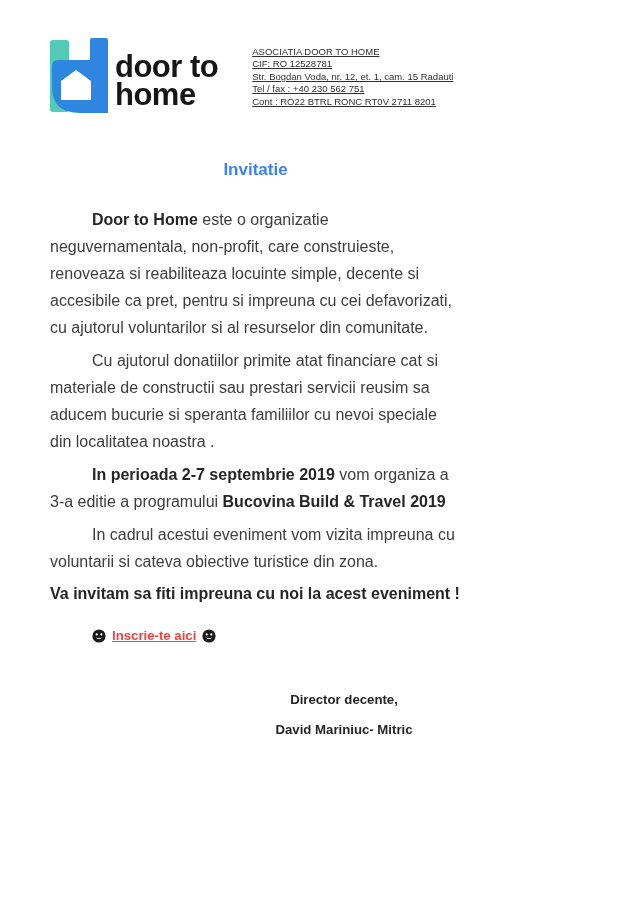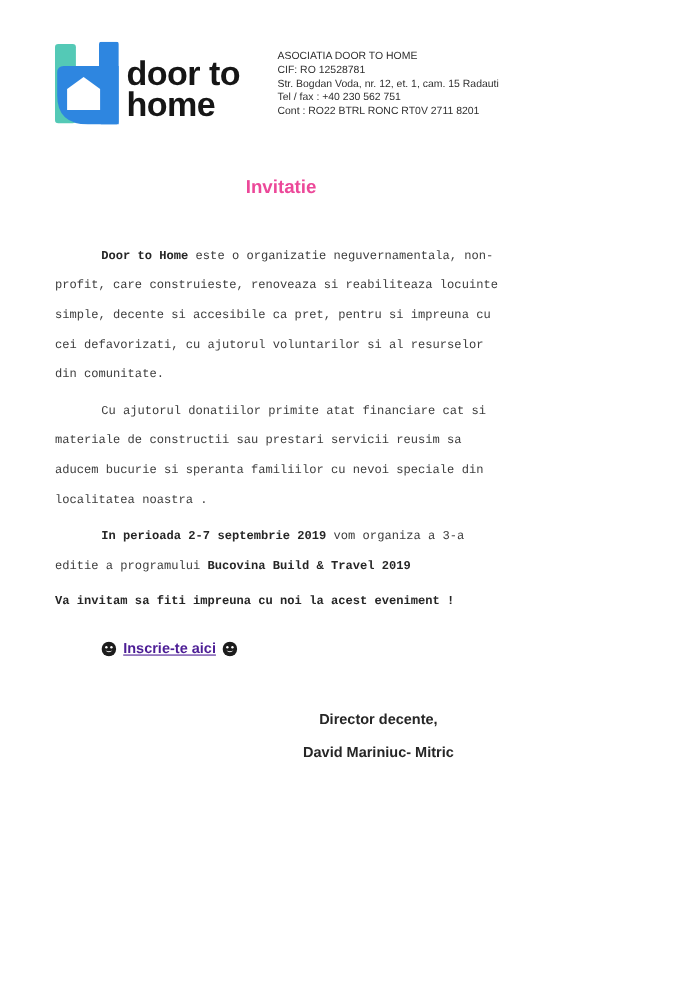--- a/index.html
+++ b/index.html
@@ -12,39 +12,40 @@
   .hdr{display:flex;align-items:flex-start;}
   .logo-wrap{display:flex;align-items:center;}
   .logo-svg{display:block;}
   .logo-text{
     font-weight:bold;font-size:31px;line-height:28px;letter-spacing:-0.5px;
     color:#161616;margin-left:7px;padding-top:10px;
   }
   .contact{
     font-size:9.5px;line-height:12.4px;color:#2e2e2e;margin-left:34px;padding-top:8px;
     white-space:nowrap;
+    text-decoration:underline;
   }
   
   .title{
-    text-align:center;font-weight:bold;font-size:17px;color:#ec4899;
+    text-align:center;font-weight:bold;font-size:17px;color:#3b82f6;
     margin:46px 0 0 0;
   }
   
-  .doc{margin-top:40px;font-size:11px;font-family:Liberation Mono, monospace;}
+  .doc{margin-top:26px;font-size:16px;}
   .doc p{margin:0 0 6px 0;}
   .doc p.dbl{line-height:27px;}
   .doc p.sgl{line-height:21px;}
   .doc p.ind{text-indent:42px;}
   .doc p.gap{margin-top:8px;}
   .b{font-weight:bold;color:#262626;}
   
   .linkline{
     margin:24px 0 0 42px;font-size:13.2px;display:flex;align-items:center;gap:6px;
   }
-  .linkline a{color:#4c1d95;font-weight:bold;text-decoration:underline;}
+  .linkline a{color:#ef4444;font-weight:bold;text-decoration:underline;}
   .smiley{display:inline-block;vertical-align:middle;}
   
   .sig{
     margin:42px 12px 0 auto;width:210px;text-align:center;
     font-weight:bold;font-size:13.2px;color:#262626;line-height:30px;
   }
 </style>
 </head>
 <body>
 
@@ -71,20 +72,21 @@
       <div>Cont : RO22 BTRL RONC RT0V 2711 8201</div>
     </div>
   </div>
 
   <div class="title">Invitatie</div>
 
   <div class="doc">
     <p class="dbl ind"><span class="b">Door to Home</span><span> este o organizatie neguvernamentala, non-profit, care construieste, renoveaza si reabiliteaza locuinte simple, decente si accesibile ca pret, pentru si impreuna cu cei defavorizati, cu ajutorul voluntarilor si al resurselor din comunitate.</span></p>
     <p class="dbl ind"><span>Cu ajutorul donatiilor primite atat financiare cat si materiale de constructii sau prestari servicii reusim sa aducem bucurie si speranta familiilor cu nevoi speciale din localitatea noastra .</span></p>
     <p class="dbl ind"><span class="b">In perioada 2-7 septembrie 2019</span><span> vom organiza a 3-a editie a programului </span><span class="b">Bucovina Build &amp; Travel 2019</span></p>
+    <p class="dbl ind"><span>In cadrul acestui eveniment vom vizita impreuna cu voluntarii si cateva obiective turistice din zona.</span></p>
     <p class="sgl gap"><span class="b">Va invitam sa fiti impreuna cu noi la acest eveniment !</span></p>
   </div>
 
   <div class="linkline">
     <svg class="smiley" width="14" height="14" viewBox="0 0 14 14">
       <circle cx="7" cy="7" r="6.6" fill="#1c1c1c"></circle>
       <circle cx="4.7" cy="5.4" r="1.1" fill="#fff"></circle>
       <circle cx="9.3" cy="5.4" r="1.1" fill="#fff"></circle>
       <path d="M3.8 8.4 Q7 11.4 10.2 8.4 Q7 9.8 3.8 8.4 Z" fill="#fff"></path>
     </svg>

